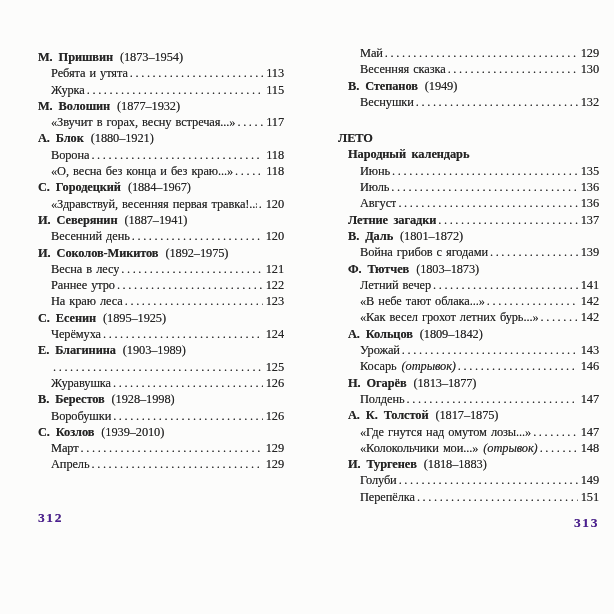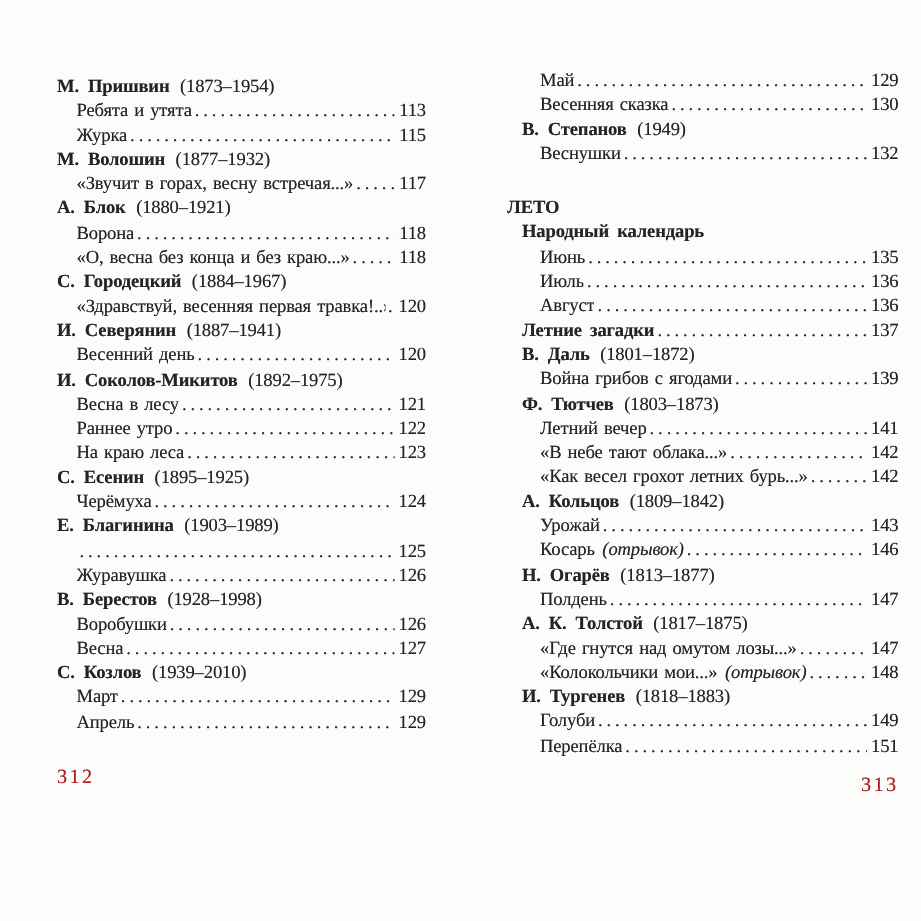--- a/index.html
+++ b/index.html
@@ -32,21 +32,21 @@
     flex: 1 1 4px; min-width: 4px; overflow: hidden;
     margin: 0 3px 0 2px; letter-spacing: 2.6px; color: #2e2e2e;
   }
   .leader::after {
     content: "......................................................................................";
   }
   .pg { flex: 0 0 auto; }
 
   .pagenum {
     position: absolute; font-size: 13.5px; letter-spacing: 1.6px;
-    color: #b91c1c; text-shadow: 0 0 0.4px rgba(35,35,35,.55);
+    color: #4c1d95; text-shadow: 0 0 0.4px rgba(35,35,35,.55); font-weight: bold;
   }
   #pnL { left: 38px; top: 510px; }
   #pnR { left: 338px; width: 261px; top: 515px; text-align: right; }
 </style>
 </head>
 <body>
 
 <div class="spread">
   <div class="col" id="colL">
       <div class="row author" style="padding-left: 0px;">
@@ -147,25 +147,20 @@
       </div>
       <div class="row author" style="padding-left: 0px;">
         <span class="nm">В. Берестов</span>
         <span class="years">(1928–1998)</span>
       </div>
       <div class="row title" style="padding-left: 13px;">
         <span class="t">Воробушки</span>
         <span class="leader"></span>
         <span class="pg">126</span>
       </div>
-      <div class="row title" style="padding-left: 13px;">
-        <span class="t">Весна</span>
-        <span class="leader"></span>
-        <span class="pg">127</span>
-      </div>
       <div class="row author" style="padding-left: 0px;">
         <span class="nm">С. Козлов</span>
         <span class="years">(1939–2010)</span>
       </div>
       <div class="row title" style="padding-left: 13px;">
         <span class="t">Март</span>
         <span class="leader"></span>
         <span class="pg">129</span>
       </div>
       <div class="row title" style="padding-left: 13px;">

